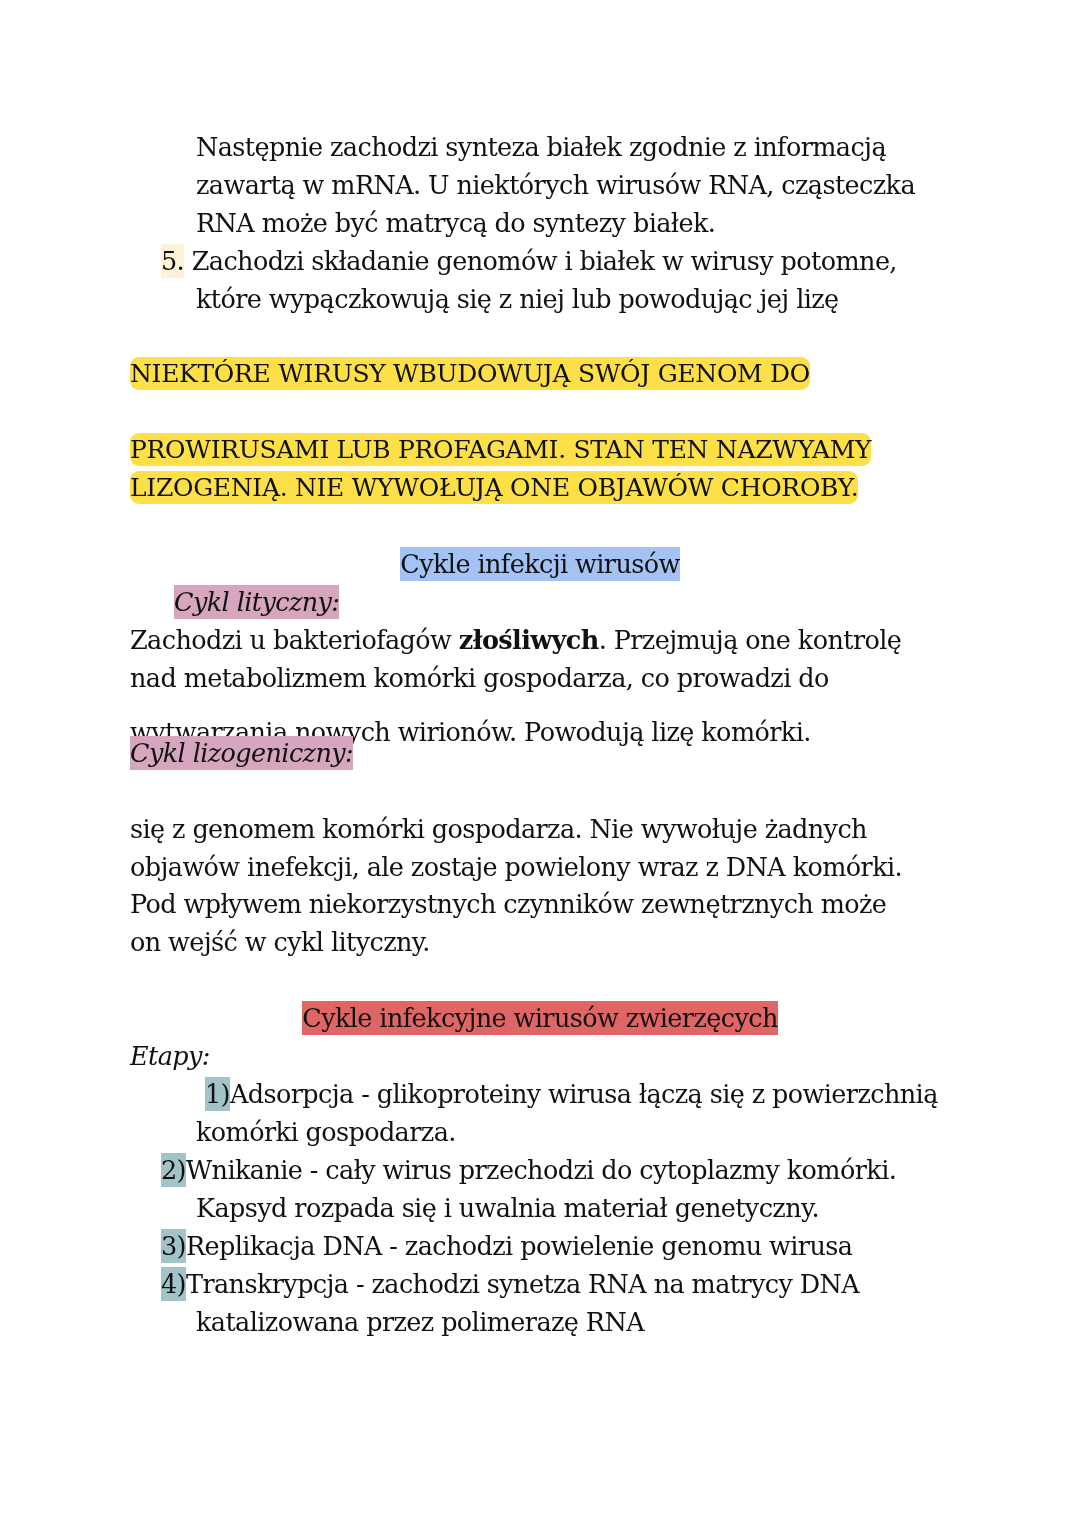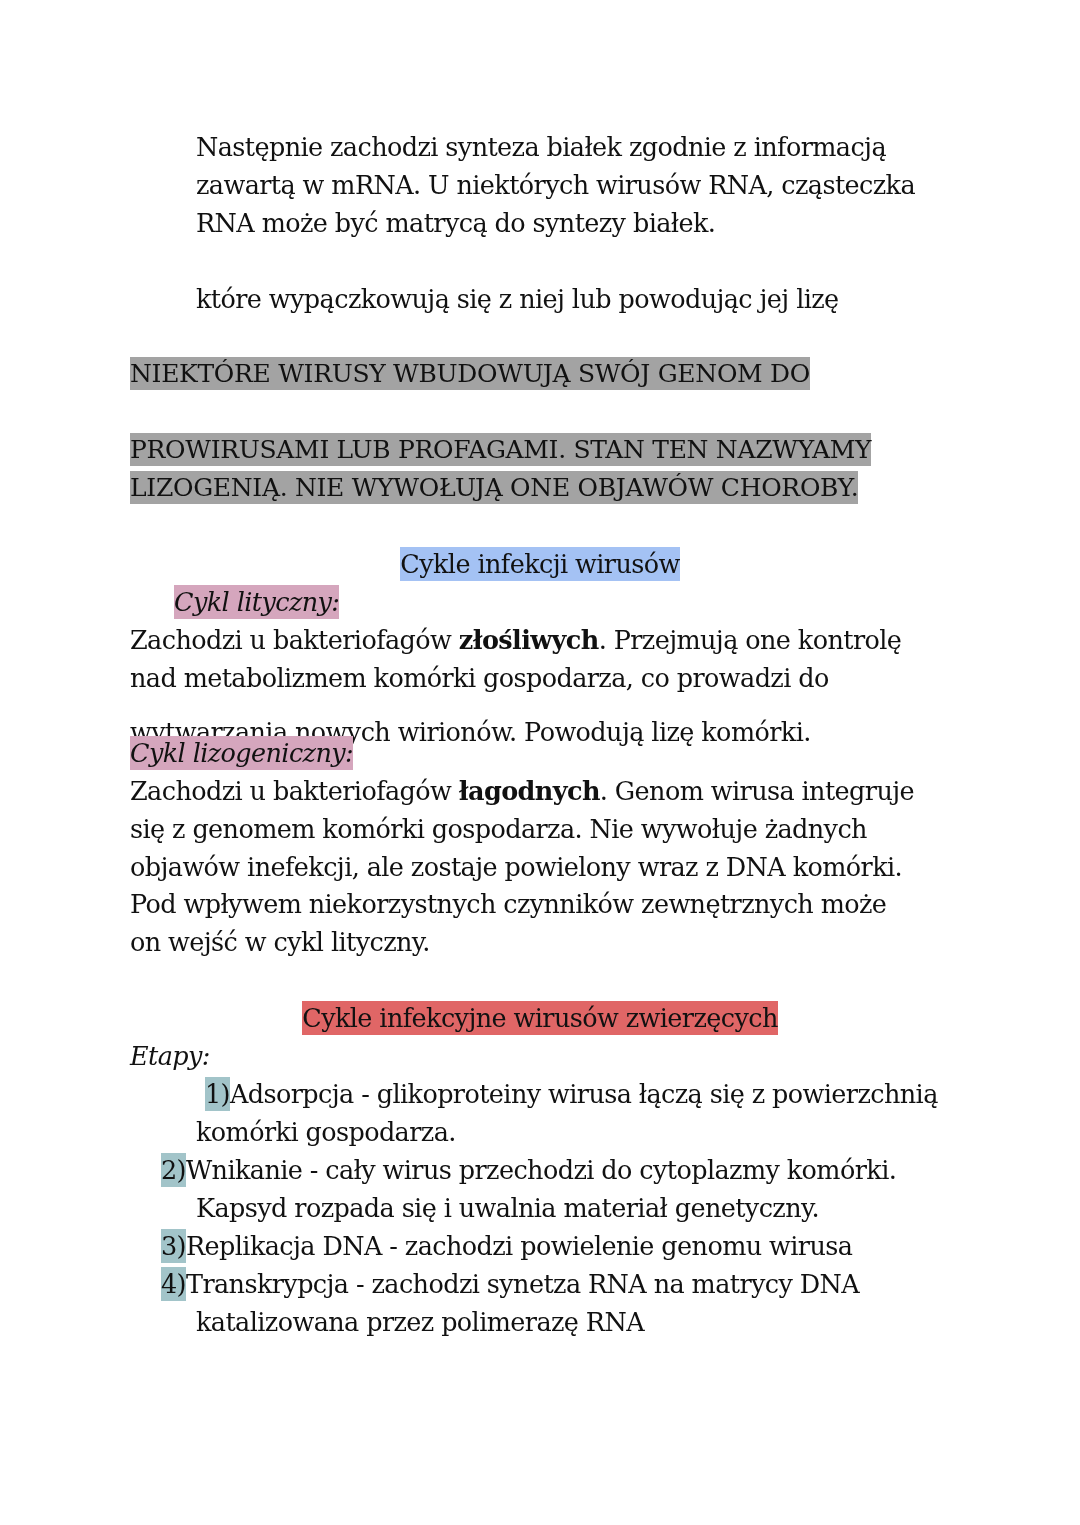--- a/index.html
+++ b/index.html
@@ -8,58 +8,59 @@
     font-family: "DejaVu Serif", "Liberation Serif", serif;
     color: #111111;
   }
   .page { position: absolute; left: 0; top: 0; width: 856px; height: 1525px; }
   .line {
     position: absolute; left: 0; font-size: 25.5px; line-height: 38px;
     white-space: nowrap; letter-spacing: -0.6px;
   }
   .hl { padding: 2px 0; }
   .hl-yellow { background: #fdf1d6; }
-  .hl-green { background: #a3a3a3; }
+  .hl-green { background: #fde047; border-radius: 9px; }
   .hl-blue { background: #a4c2f4; }
   .hl-pink { background: #d5a6bd; }
   .hl-red { background: #e06666; }
   .hl-teal { background: #a2c4c9; }
   .italic { font-style: italic; }
   .bold { font-weight: bold; }
   .center { text-align: center; width: 1080px; left: 0; }
   .caps { font-size: 25px; letter-spacing: -0.3px; }
 </style>
 </head>
 <body>
 
 <div class="page">
 
   <div class="line" style="top:128px; left:196px;">Następnie zachodzi synteza białek zgodnie z informacją</div>
   <div class="line" style="top:166px; left:196px;">zawartą w mRNA. U niektórych wirusów RNA, cząsteczka</div>
   <div class="line" style="top:204px; left:196px;">RNA może być matrycą do syntezy białek.</div>
 
+  <div class="line" style="top:242px; left:161px;">
+    <span class="hl hl-yellow">5.</span>
+    <span>Zachodzi składanie genomów i białek w wirusy potomne,</span>
+  </div>
   <div class="line" style="top:280px; left:196px;">które wypączkowują się z niej lub powodując jej lizę</div>
 
   <div class="line caps" style="top:355px; left:130px;"><span class="hl hl-green">NIEKTÓRE WIRUSY WBUDOWUJĄ SWÓJ GENOM DO</span></div>
   <div class="line caps" style="top:431px; left:130px;"><span class="hl hl-green">PROWIRUSAMI LUB PROFAGAMI. STAN TEN NAZWYAMY</span></div>
   <div class="line caps" style="top:469px; left:130px;"><span class="hl hl-green">LIZOGENIĄ. NIE WYWOŁUJĄ ONE OBJAWÓW CHOROBY.</span></div>
 
   <div class="line center" style="top:545px;"><span class="hl hl-blue">Cykle infekcji wirusów</span></div>
 
   <div class="line italic" style="top:583px; left:130px;padding-left:44px;"><span class="hl hl-pink">Cykl lityczny:</span></div>
   <div class="line" style="top:621px; left:130px;">
     <span>Zachodzi u bakteriofagów </span><span class="bold">złośliwych</span><span>. Przejmują one kontrolę</span>
   </div>
   <div class="line" style="top:659px; left:130px;">nad metabolizmem komórki gospodarza, co prowadzi do</div>
   <div class="line" style="top:697px; left:130px;margin-top:16px;">wytwarzania nowych wirionów. Powodują lizę komórki.</div>
 
   <div class="line italic" style="top:734px; left:130px;"><span class="hl hl-pink">Cykl lizogeniczny:</span></div>
-  <div class="line" style="top:772px; left:130px;">
-    <span>Zachodzi u bakteriofagów </span><span class="bold">łagodnych</span><span>. Genom wirusa integruje</span>
-  </div>
   <div class="line" style="top:810px; left:130px;">się z genomem komórki gospodarza. Nie wywołuje żadnych</div>
   <div class="line" style="top:848px; left:130px;">objawów inefekcji, ale zostaje powielony wraz z DNA komórki.</div>
   <div class="line" style="top:885px; left:130px;">Pod wpływem niekorzystnych czynników zewnętrznych może</div>
   <div class="line" style="top:923px; left:130px;">on wejść w cykl lityczny.</div>
 
   <div class="line center" style="top:999px;"><span class="hl hl-red">Cykle infekcyjne wirusów zwierzęcych</span></div>
 
   <div class="line italic" style="top:1037px; left:130px;">Etapy:</div>
 
   <div class="line" style="top:1075px; left:161px;padding-left:44px;">

